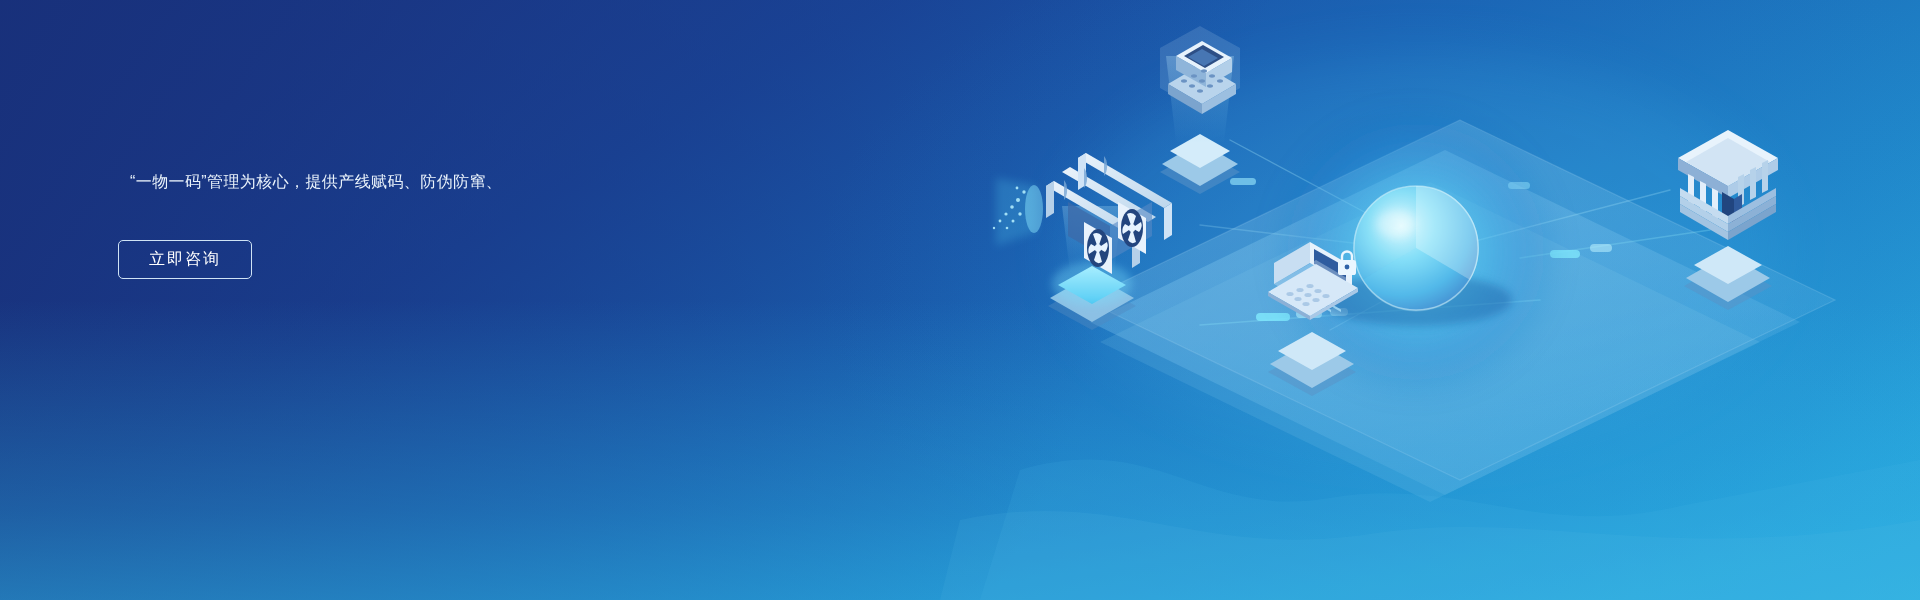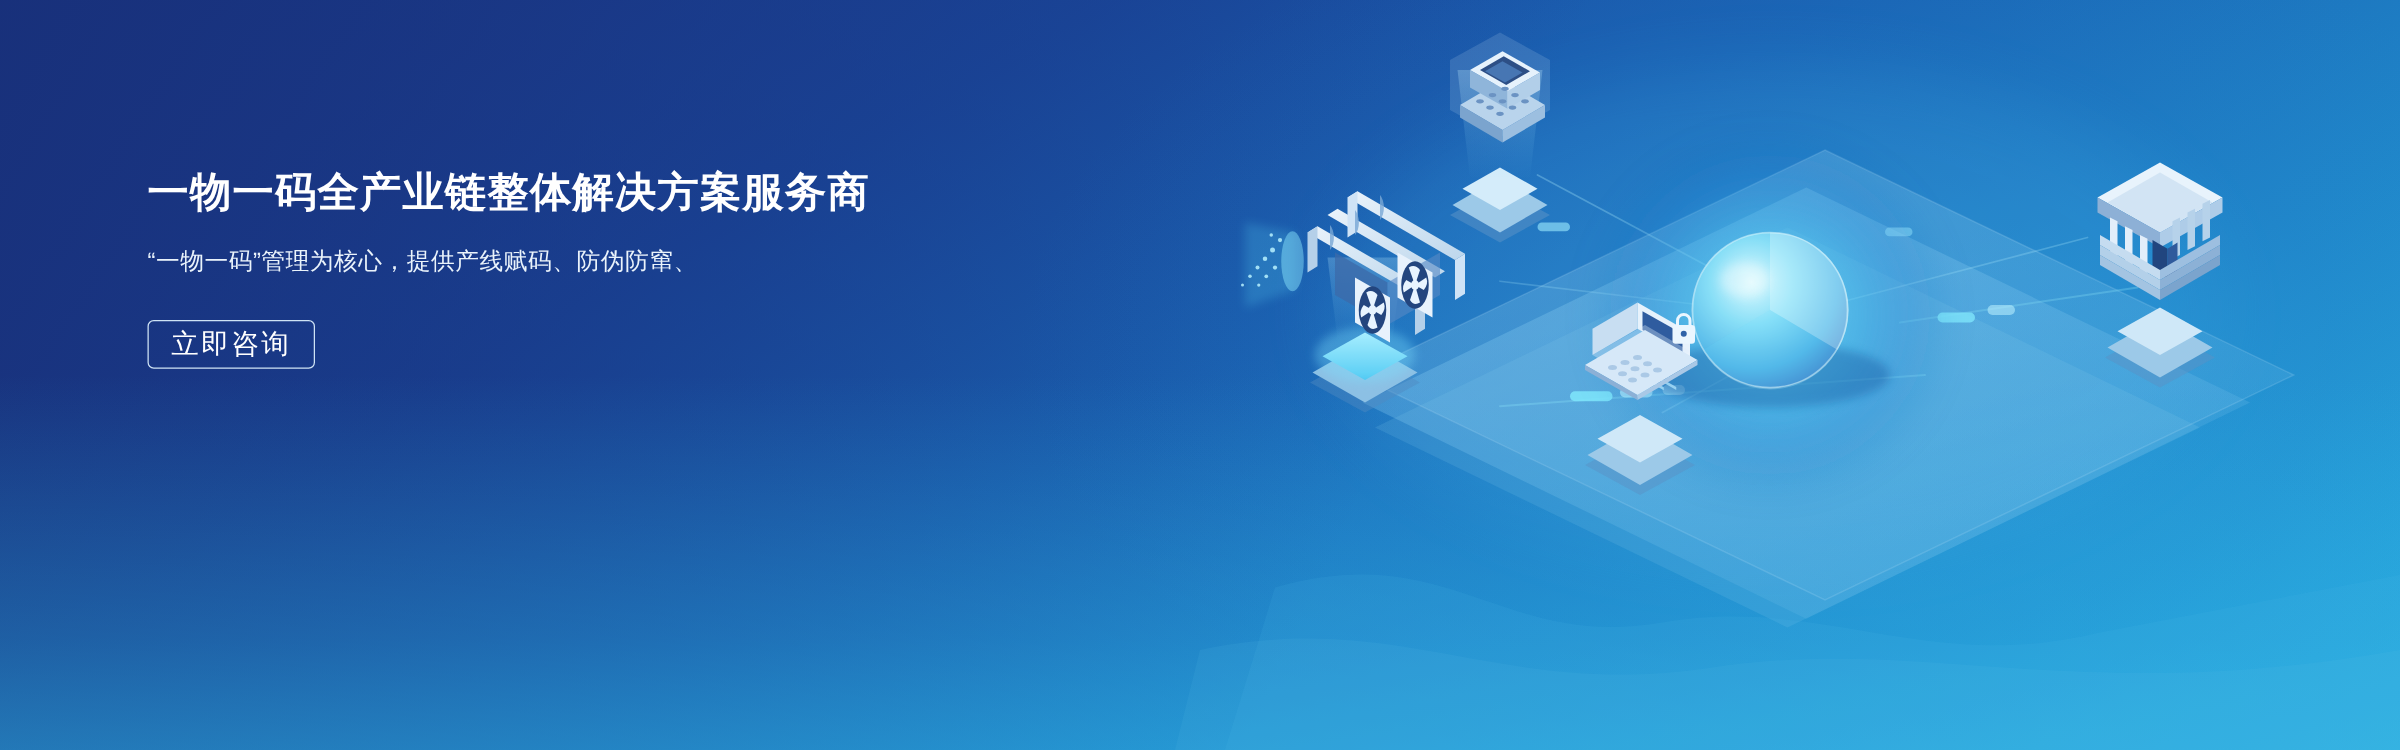--- a/index.html
+++ b/index.html
@@ -53,41 +53,41 @@
   .headline {
     margin: 0;
     font-size: 33px;
     line-height: 1.2;
     font-weight: bold;
     color: #ffffff;
     letter-spacing: 1.0px;
     white-space: nowrap;
   }
   .sub {
-    margin: 0;
+    margin: 12px;
     padding-top: 20px;
-    font-size: 19px;
+    font-size: 16px;
     line-height: 31px;
     color: #eaf3fb;
     letter-spacing: 0.4px;
   }
   .sub-line { display: block; white-space: nowrap; }
 
   .cta {
     display: inline-flex;
     align-items: center;
     justify-content: center;
     margin-top: 31px;
     width: 134px;
     height: 39px;
     border: 1px solid #cfe3f5;
     border-radius: 5px;
     background: transparent;
     color: #ffffff;
-    font-size: 22px;
+    font-size: 16px;
     letter-spacing: 2px;
     font-family: inherit;
     cursor: pointer;
   }
 
   
   .art {
     position: absolute;
     right: 0;
     top: 0;
@@ -400,21 +400,20 @@
           </g>
         </g>
       </g>
 
       <path d="M 120 470 C 260 430 300 520 430 498 C 560 476 640 540 780 506 L 1020 460 L 1020 600 L 80 600 Z" fill="#4cb6e4" opacity="0.13"></path>
       <path d="M 60 520 C 220 486 300 560 470 534 C 640 508 760 566 1020 520 L 1020 600 L 40 600 Z" fill="#58c0e8" opacity="0.12"></path>
     </svg>
   </div>
 
   <div class="copy">
-    <h1 class="headline">一物一码全产业链整体解决方案服务商</h1>
 
     <p class="sub">
       <span class="sub-line">“一物一码”管理为核心，提供产线赋码、防伪防窜、</span>
     </p>
 
     <button class="cta">立即咨询</button>
   </div>
 
 </div>
 

